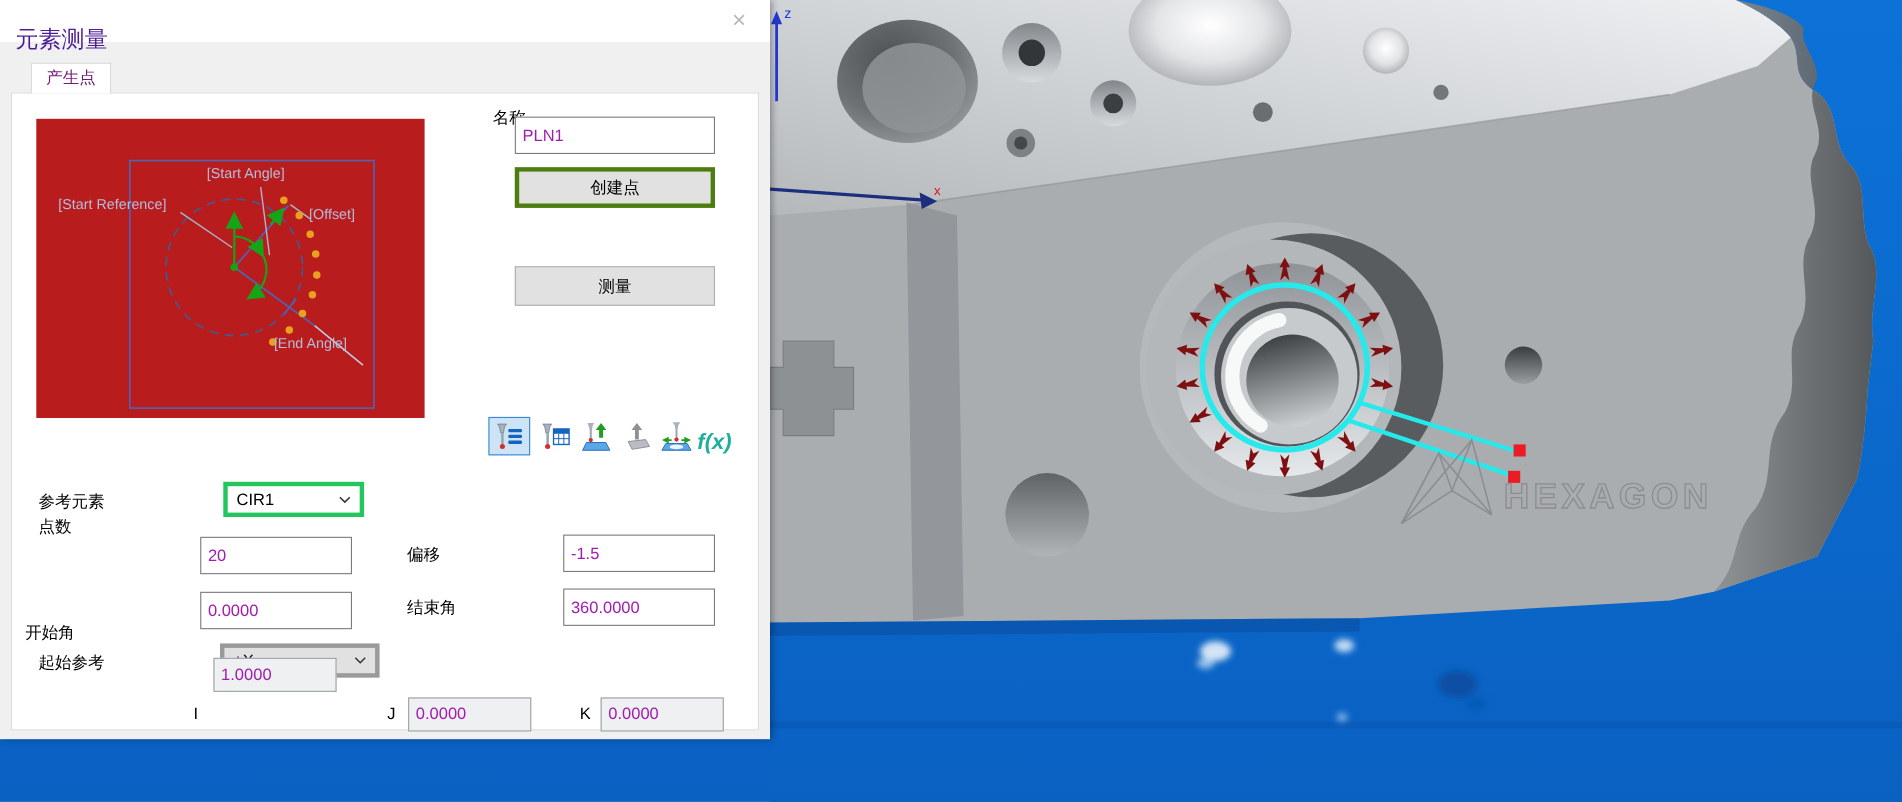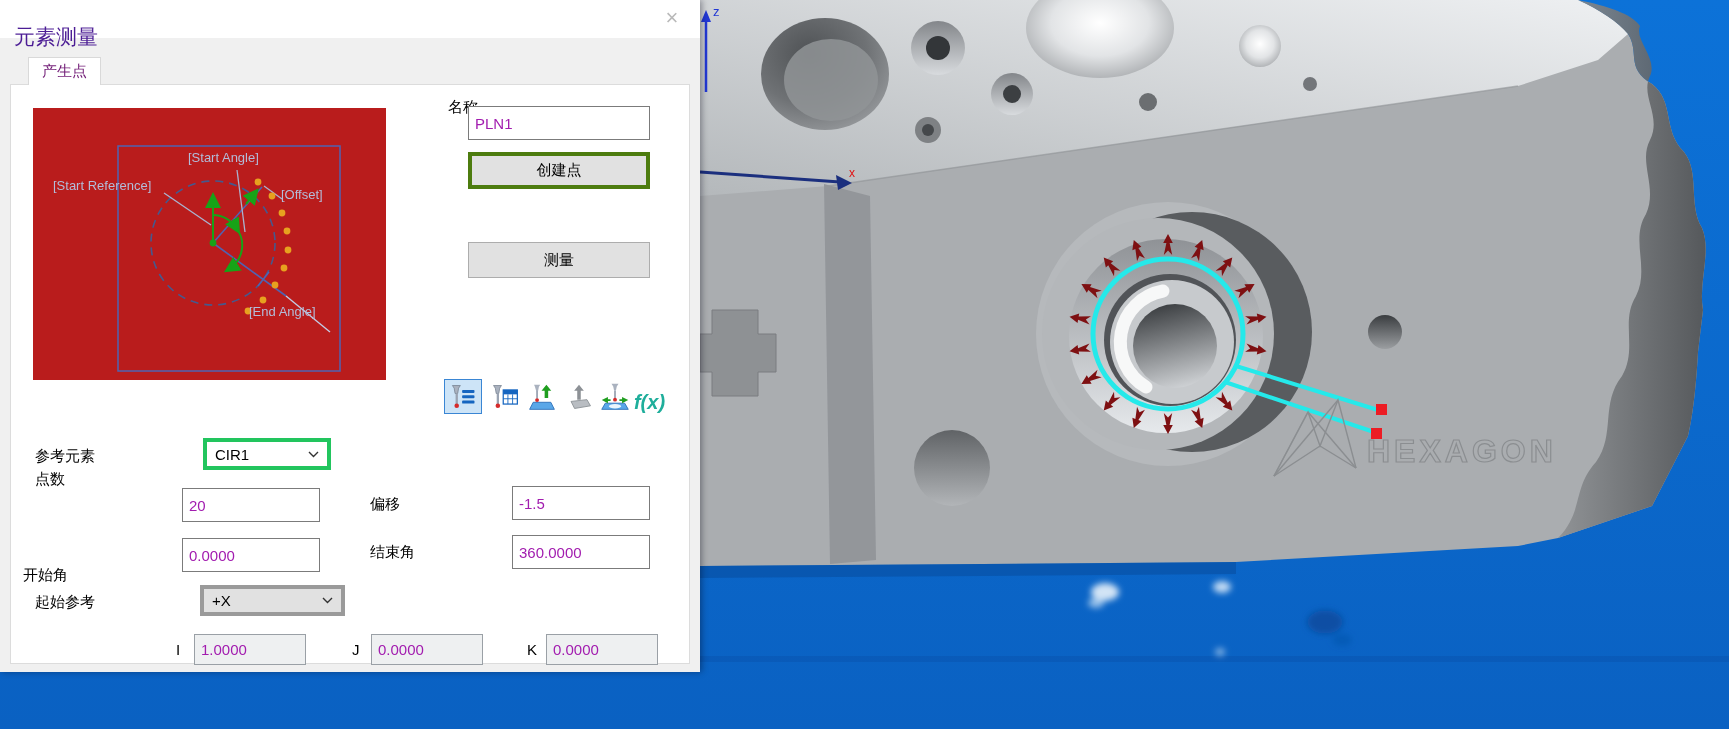--- a/index.html
+++ b/index.html
@@ -333,20 +333,20 @@
 
     <span class="lbl" style="left:35px; top:593px;">起始参考</span>
     <div class="combo gray" style="left:200px; top:585px; width:145px; height:31px;">
       <span>+X</span>
       <svg class="chev" width="11" height="7" viewBox="0 0 11 7">
         <path d="M1,1 L5.5,5.5 L10,1" stroke="#333" stroke-width="1.4" fill="none"></path>
       </svg>
     </div>
 
     <span class="lbl" style="left:176px; top:641px;">I</span>
-    <input class="tin ro" style="left: 194px; top: 634px; width: 112px; height: 31px;" value="1.0000">
+    <input class="tin ro" style="left: 194px; top: 598px; width: 112px; height: 31px;" value="1.0000">
     <span class="lbl" style="left:352px; top:641px;">J</span>
     <input class="tin ro" style="left: 371px; top: 634px; width: 112px; height: 31px;" value="0.0000">
     <span class="lbl" style="left:527px; top:641px;">K</span>
     <input class="tin ro" style="left: 546px; top: 634px; width: 112px; height: 31px;" value="0.0000">
   </div>
 
 </div>
 
 </body></html>

